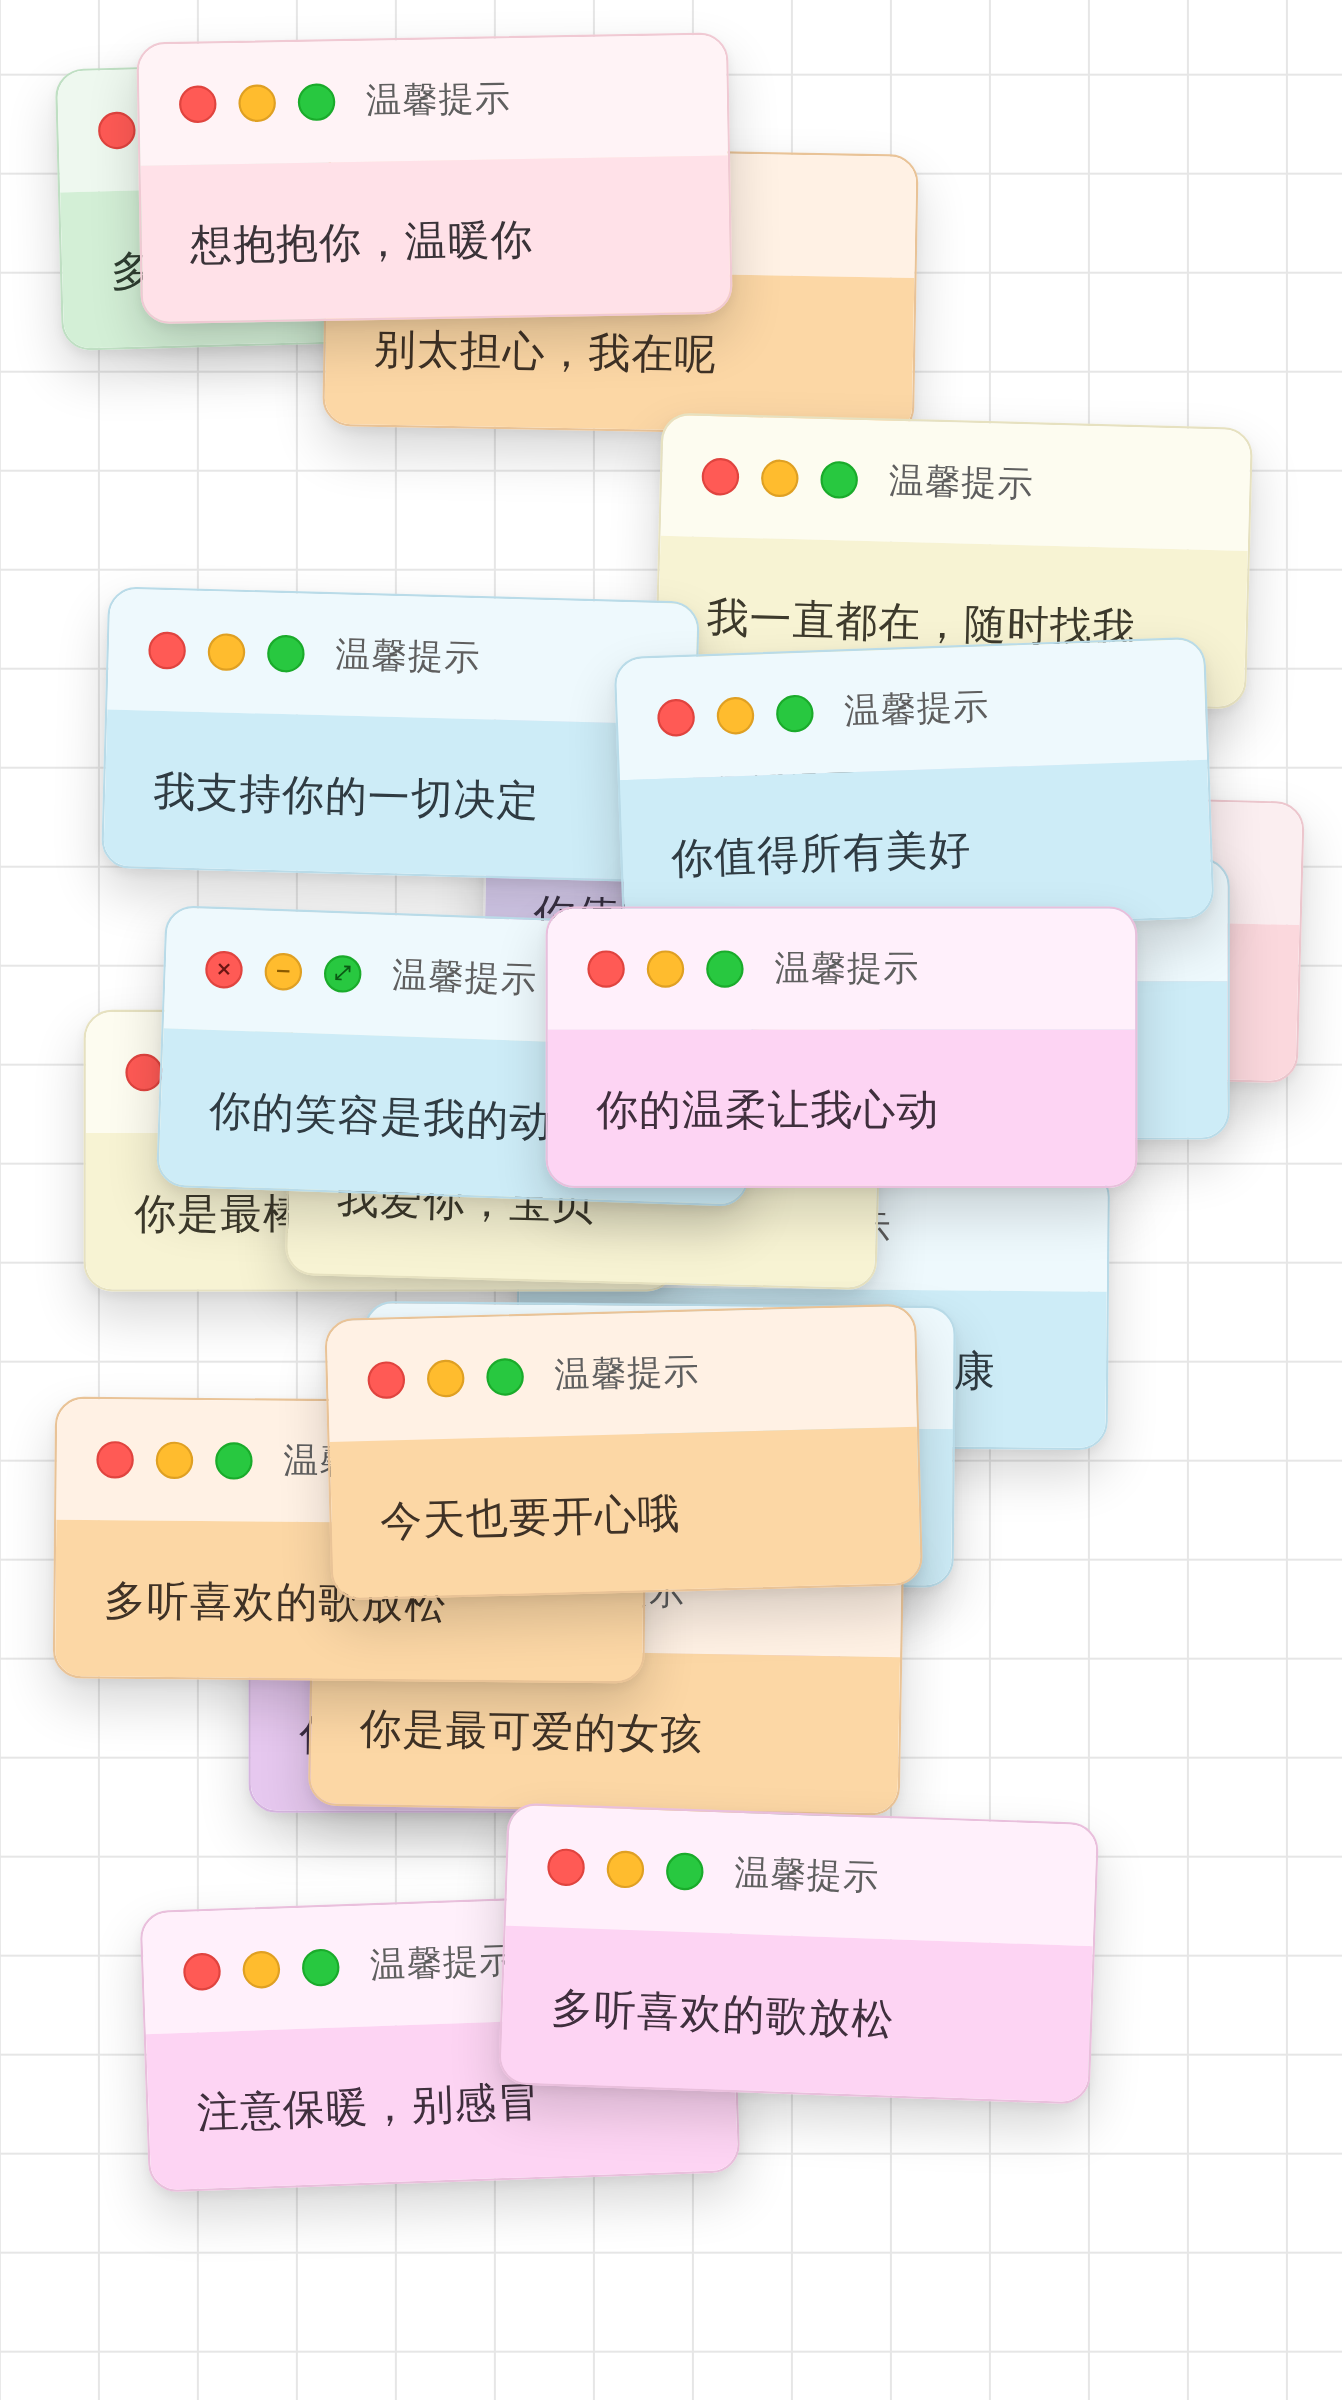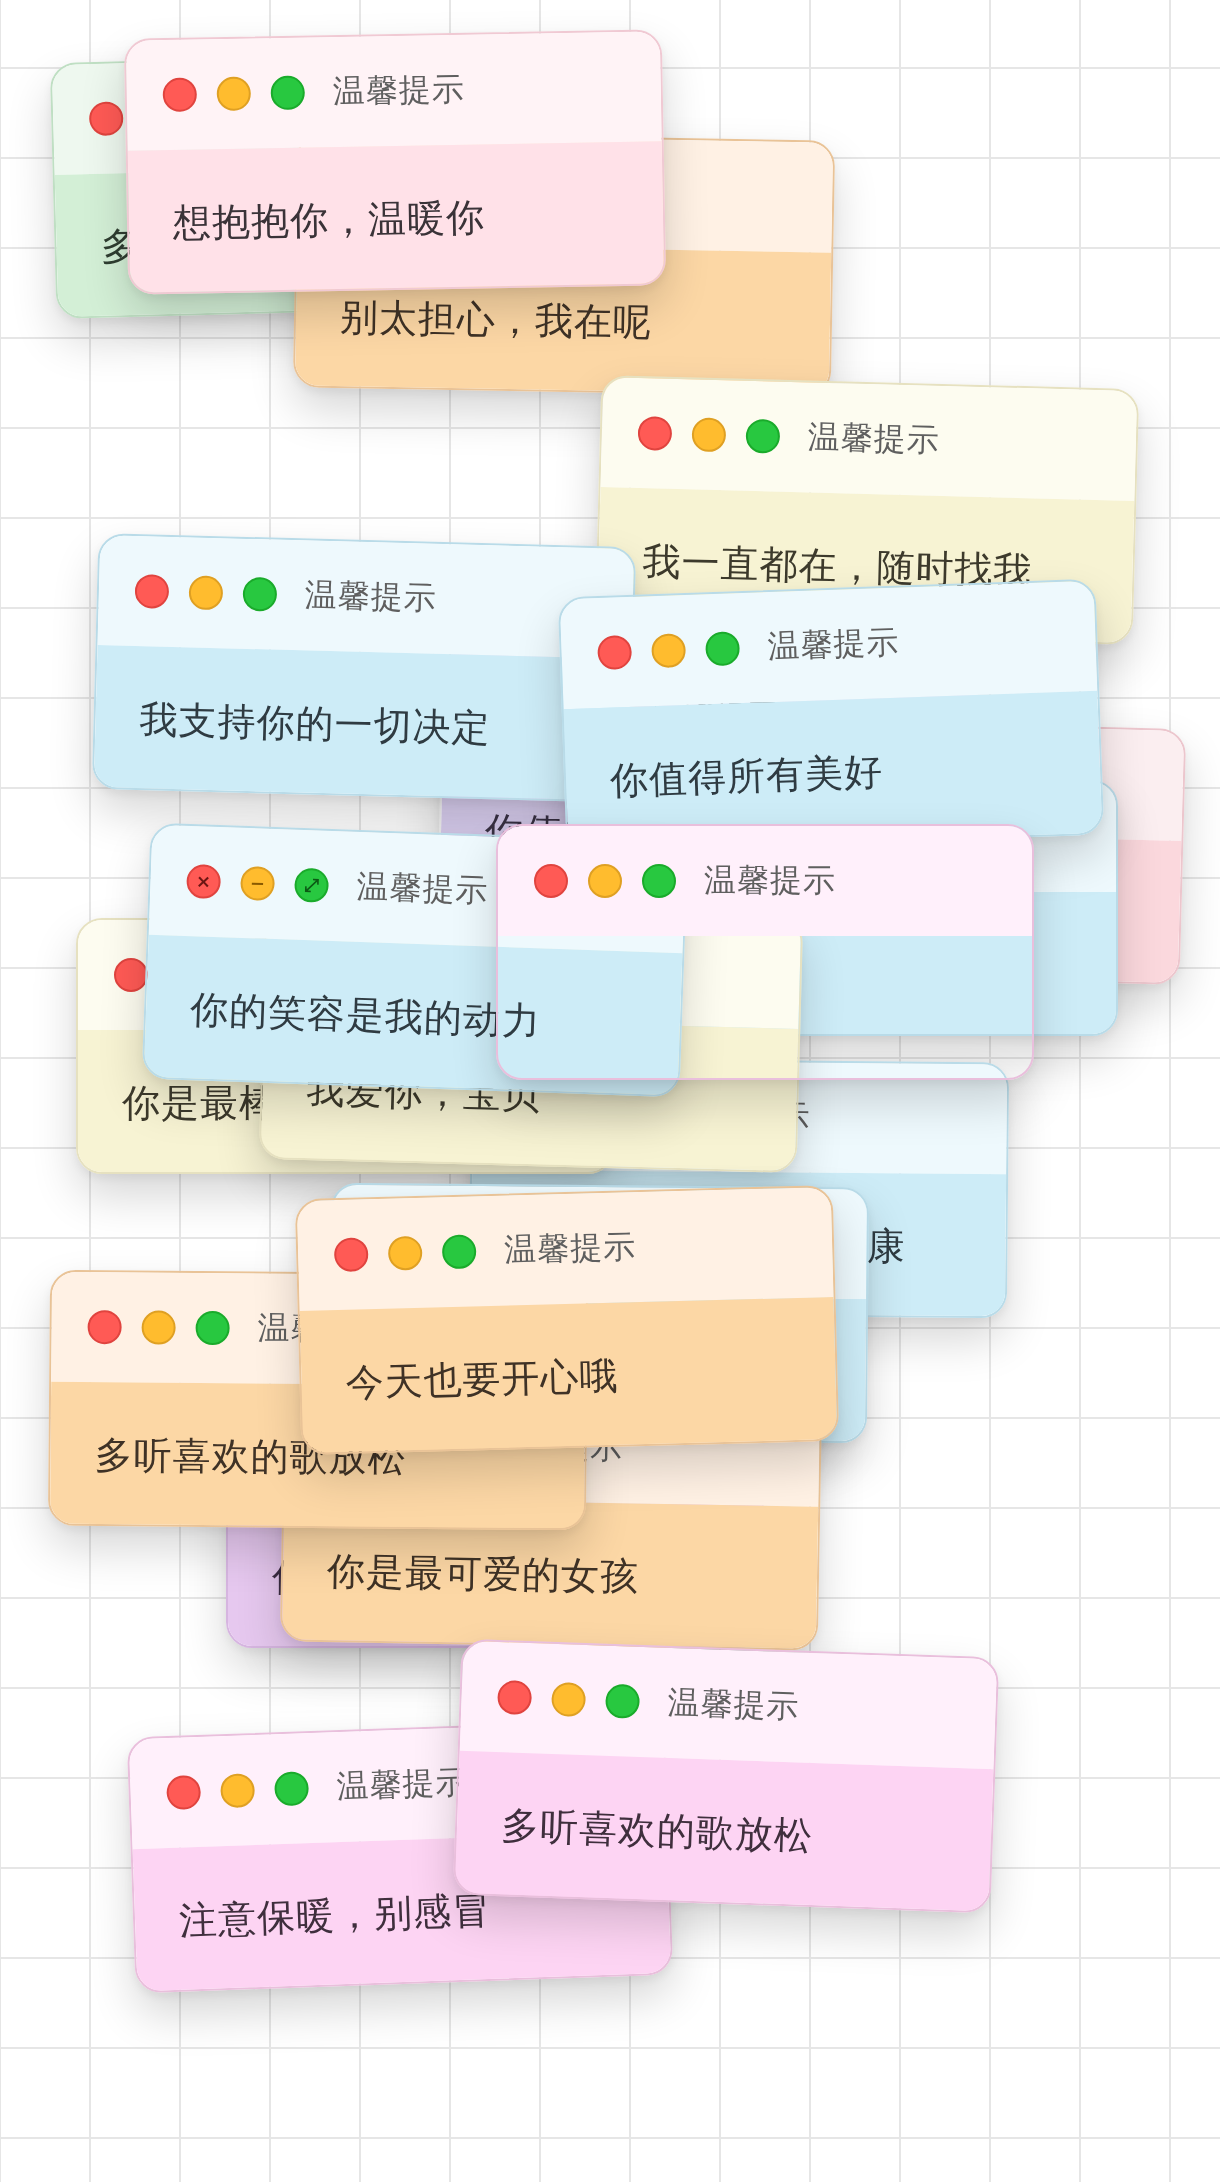--- a/index.html
+++ b/index.html
@@ -185,20 +185,21 @@
   <div class="body">你的笑容是我的动力</div>
 </div>
 
 <div class="card t-magenta" style="left:496px;top:824px;transform:rotate(0deg);">
   <div class="titlebar">
     <span class="dot red"></span>
     <span class="dot yellow"></span>
     <span class="dot green"></span>
     <span class="title">温馨提示</span>
   </div>
+  <div class="body">你的温柔让我心动</div>
 </div>
 
 <div class="card t-blue" style="left:330px;top:1185px;transform:rotate(0.5deg);">
   <div class="titlebar">
     <span class="dot red"></span>
     <span class="dot yellow"></span>
     <span class="dot green"></span>
     <span class="title">温馨提示</span>
   </div>
   <div class="body"></div>

